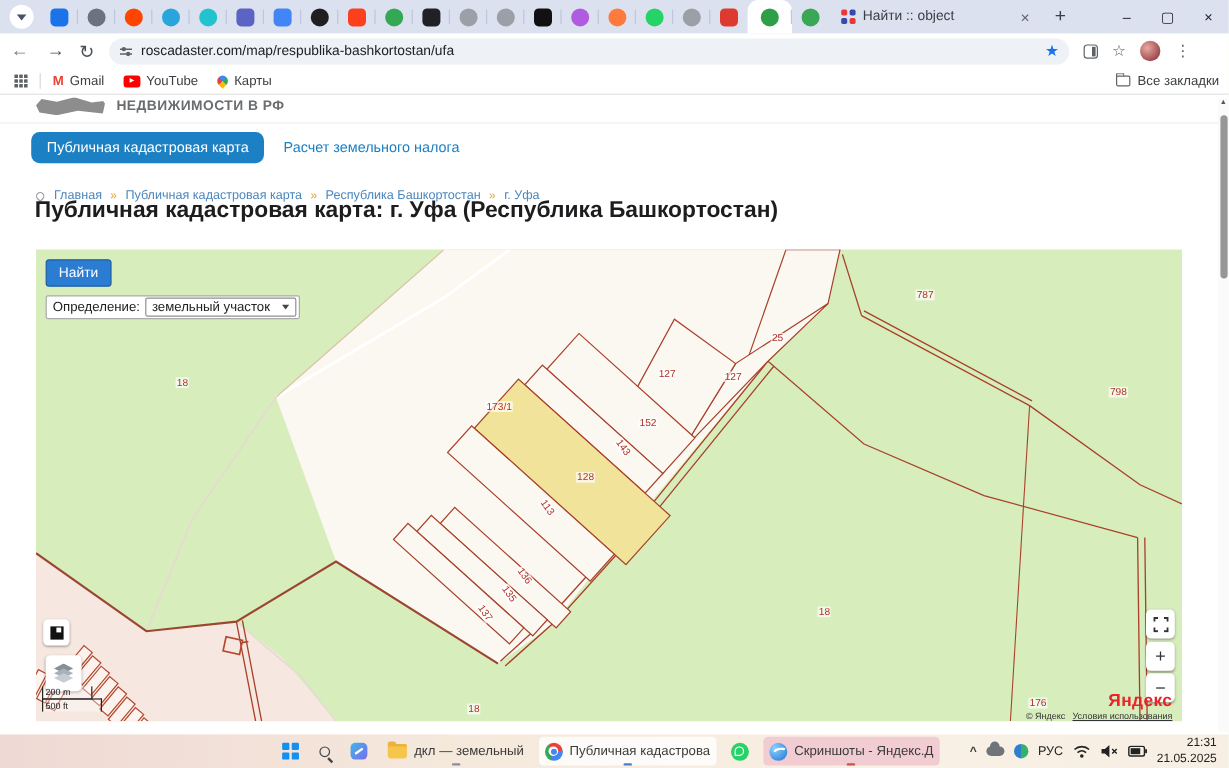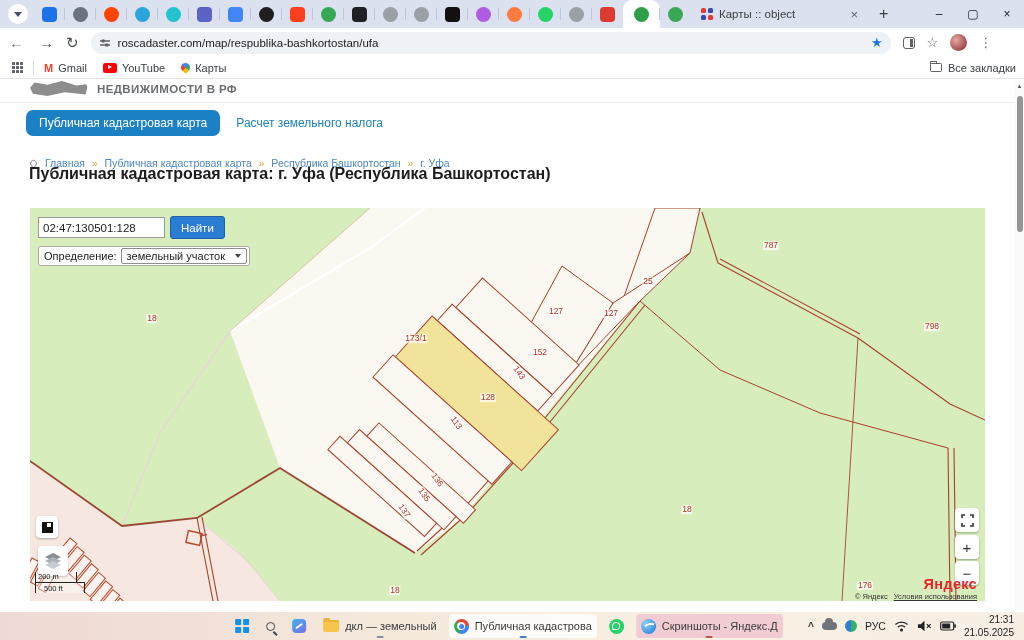--- a/index.html
+++ b/index.html
@@ -60,21 +60,21 @@
   .brand-blob{width:58px;height:15px;background:#8d8d8d;border-radius:8px 9px 7px 8px;clip-path:polygon(0 45%,8% 10%,30% 25%,55% 0,80% 30%,100% 20%,96% 90%,60% 75%,30% 100%,5% 85%)}
   .brand-text{font-size:11.5px;font-weight:bold;letter-spacing:.4px;color:#6a6d70}
   .header-divider{position:absolute;left:0;top:22px;width:1024px;border-bottom:1px solid #ededed}
   .nav-row{position:absolute;left:26px;top:30px;display:flex;align-items:center;gap:16px}
   .nav-pill{background:#1c80c4;color:#fff;font-size:12px;padding:6px 13px;border-radius:7px}
   .nav-link{color:#1c80c4;font-size:12px}
   .breadcrumb{position:absolute;left:30px;top:77px;display:flex;align-items:center;gap:7px;font-size:10.5px;color:#4b87be}
   .crumb-pin{width:7px;height:7px;border:1.3px solid #9aa0a6;border-radius:50% 50% 50% 0;transform:rotate(-45deg);margin-right:1px}
   .crumb-sep{color:#dfa33f;font-size:10px}
   .crumb.last{color:#4b87be}
-  .page-title{position:absolute;left:29px;top:85px;font-size:16px;font-weight:bold;color:#1d1d1f}
+  .page-title{position:absolute;left:29px;top:85px;font-size:19px;font-weight:bold;color:#1d1d1f}
 
   
   .map{position:absolute;left:30px;top:128px;width:955px;height:393px;background:#d7edbc;overflow:hidden}
   .map svg.base{position:absolute;left:0;top:0}
   .plabel{position:absolute;font-size:8.5px;color:#b03328;background:rgba(255,255,255,.68);padding:0 1px;border-radius:1px;white-space:nowrap;line-height:1.1}
   .map-search{position:absolute;left:8px;top:8px;display:flex;align-items:center;gap:5px}
   .map-search input{width:127px;height:21px;border:1px solid #9a9a9a;font-size:11.5px;padding:0 4px;color:#222;font-family:"Liberation Sans",sans-serif;background:#fff}
   .btn-find{height:23px;background:#2b7cd3;border:1px solid #1e5fa8;color:#fff;font-size:11.5px;padding:0 10px;border-radius:3px}
   .map-def{position:absolute;left:8px;top:38px;background:#fff;border:1px solid #aaa;border-radius:2px;display:flex;align-items:center;gap:4px;padding:1px 2px 1px 5px;font-size:11px;color:#222}
   .def-select{border:1px solid #8f8f8f;border-radius:2px;background:#fff;display:flex;align-items:center;gap:10px;padding:1px 5px;font-size:11px}
@@ -82,21 +82,21 @@
   .mbtn{position:absolute;background:#fff;border-radius:4px;box-shadow:0 1px 2px rgba(0,0,0,.3);display:flex;align-items:center;justify-content:center}
   .btn-legend{left:6px;top:308px;width:22px;height:22px}
   .legend-ico{width:11px;height:11px;background:#111;position:relative}
   .legend-ico::after{content:"";position:absolute;right:1.5px;top:1.5px;width:4px;height:4px;background:#fff}
   .btn-layers{left:8px;top:338px;width:30px;height:30px}
   .btn-fs{left:925px;top:300px;width:24px;height:24px}
   .btn-zin{left:925px;top:327px;width:24px;height:24px;font-size:15px;color:#333}
   .btn-zout{left:925px;top:353px;width:24px;height:24px;font-size:15px;color:#333}
   .scale{position:absolute;left:5px;top:364px;font-size:7.5px;color:#222}
   .scale-m{width:42px;border:1px solid #222;border-top:none;padding:0 2px 1px;height:11px;line-height:10px;background:rgba(255,255,255,.35)}
-  .scale-ft{width:50px;border:1px solid #222;border-bottom:none;margin-top:-1px;padding:1px 8px 0;height:11px;line-height:10px;background:rgba(255,255,255,.35)}
+  .scale-ft{width:50px;border:1px solid #222;border-bottom:none;margin-top:-1px;padding:1px 2px 0;height:11px;line-height:10px;background:rgba(255,255,255,.35)}
   .ylogo{position:absolute;right:8px;bottom:9px;color:#e8232a;font-weight:bold;font-size:14.5px;letter-spacing:.3px}
   .attr-line{position:absolute;right:8px;bottom:0;font-size:7.5px;color:#333;display:flex;gap:6px;align-items:center}
   .attr-line .terms{text-decoration:underline}
 
   
   .sb{position:absolute;right:0;top:2px;width:9px;height:528px;background:#fafafa}
   .sb-up{position:absolute;top:0;left:0;width:9px;text-align:center;font-size:6px;color:#555;line-height:8px}
   .sb-thumb{position:absolute;left:1.5px;top:14px;width:6px;height:136px;background:#969696;border-radius:3px}
 
   
@@ -202,21 +202,21 @@
         <span class="dot" style="background: rgb(58, 167, 87);"></span>
       </div>
     </div>
   <div class="tab">
     <span class="favicon-grid">
       <i style="background:#e53935"></i>
         <i style="background:#3949ab"></i>
         <i style="background:#3949ab"></i>
         <i style="background:#e53935"></i>
     </span>
-    <span class="tab-title">Карты :: object</span>
+    <span class="tab-title">Найти :: object</span>
     <span class="tab-close">×</span>
   </div>
   <span class="newtab">+</span>
   <div class="win-controls">
     <span>–</span>
     <span>▢</span>
     <span>×</span>
   </div>
 </div>
 
@@ -374,21 +374,20 @@
         <span class="plabel" style="left: 902px; top: 119px; transform: translate(-50%, -50%);">798</span>
         <span class="plabel" style="left: 407px; top: 272px; transform: translate(-50%, -50%) rotate(55deg);">136</span>
         <span class="plabel" style="left: 394px; top: 287px; transform: translate(-50%, -50%) rotate(55deg);">135</span>
         <span class="plabel" style="left: 374px; top: 303px; transform: translate(-50%, -50%) rotate(55deg);">137</span>
         <span class="plabel" style="left: 657px; top: 302px; transform: translate(-50%, -50%);">18</span>
         <span class="plabel" style="left: 365px; top: 383px; transform: translate(-50%, -50%);">18</span>
         <span class="plabel" style="left: 835px; top: 378px; transform: translate(-50%, -50%);">176</span>
       </div>
 
     <div class="map-search">
-      <input value="02:47:130501:128" style="">
       <button class="btn-find">Найти</button>
     </div>
     <div class="map-def">
       <span>Определение:</span>
       <span class="def-select">
         <span>земельный участок</span>
         <span class="def-caret"></span>
       </span>
     </div>
 

